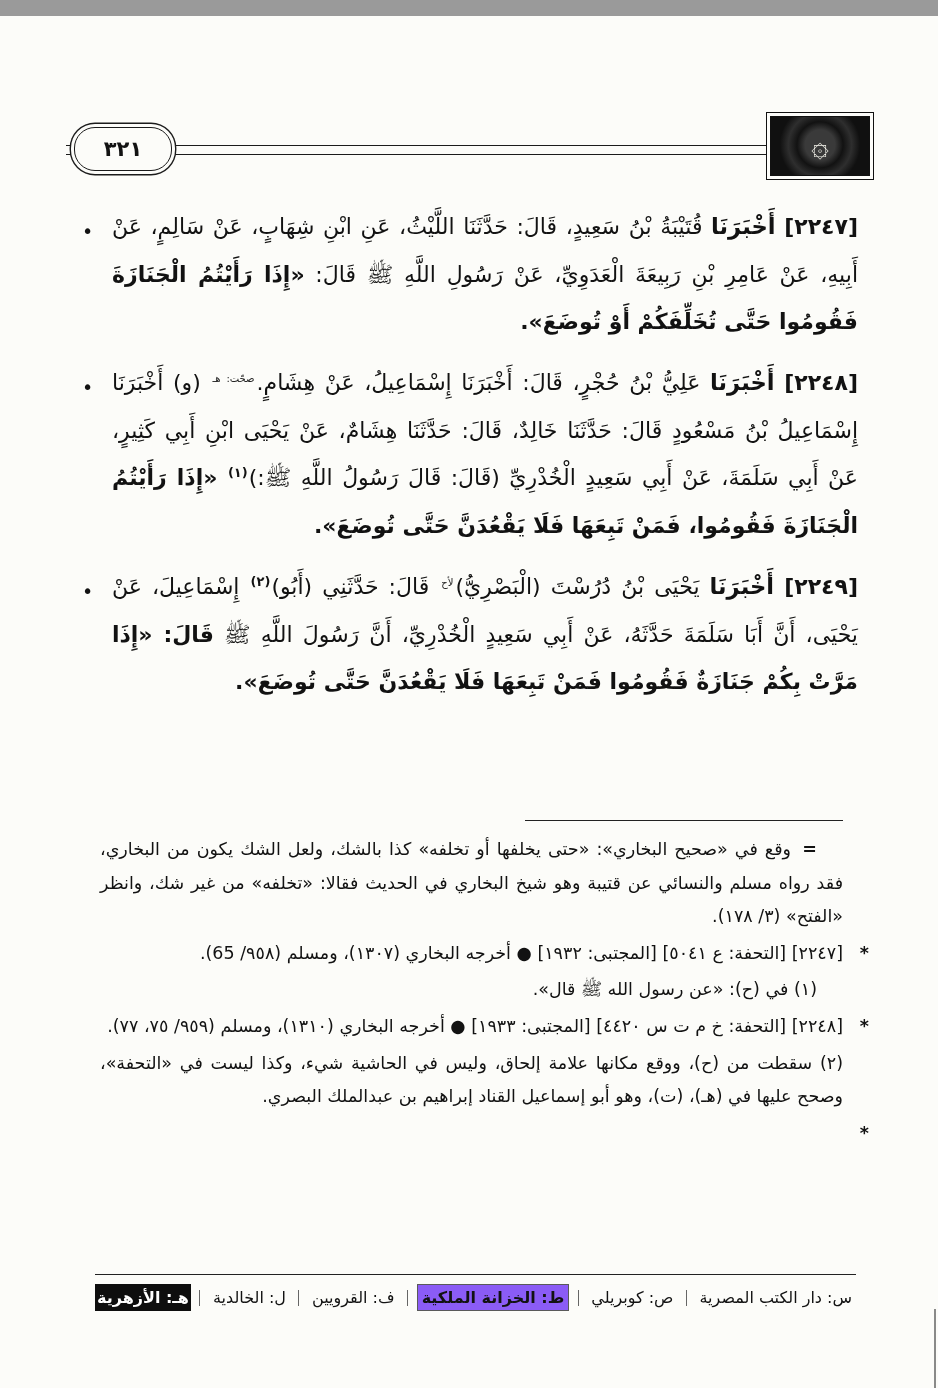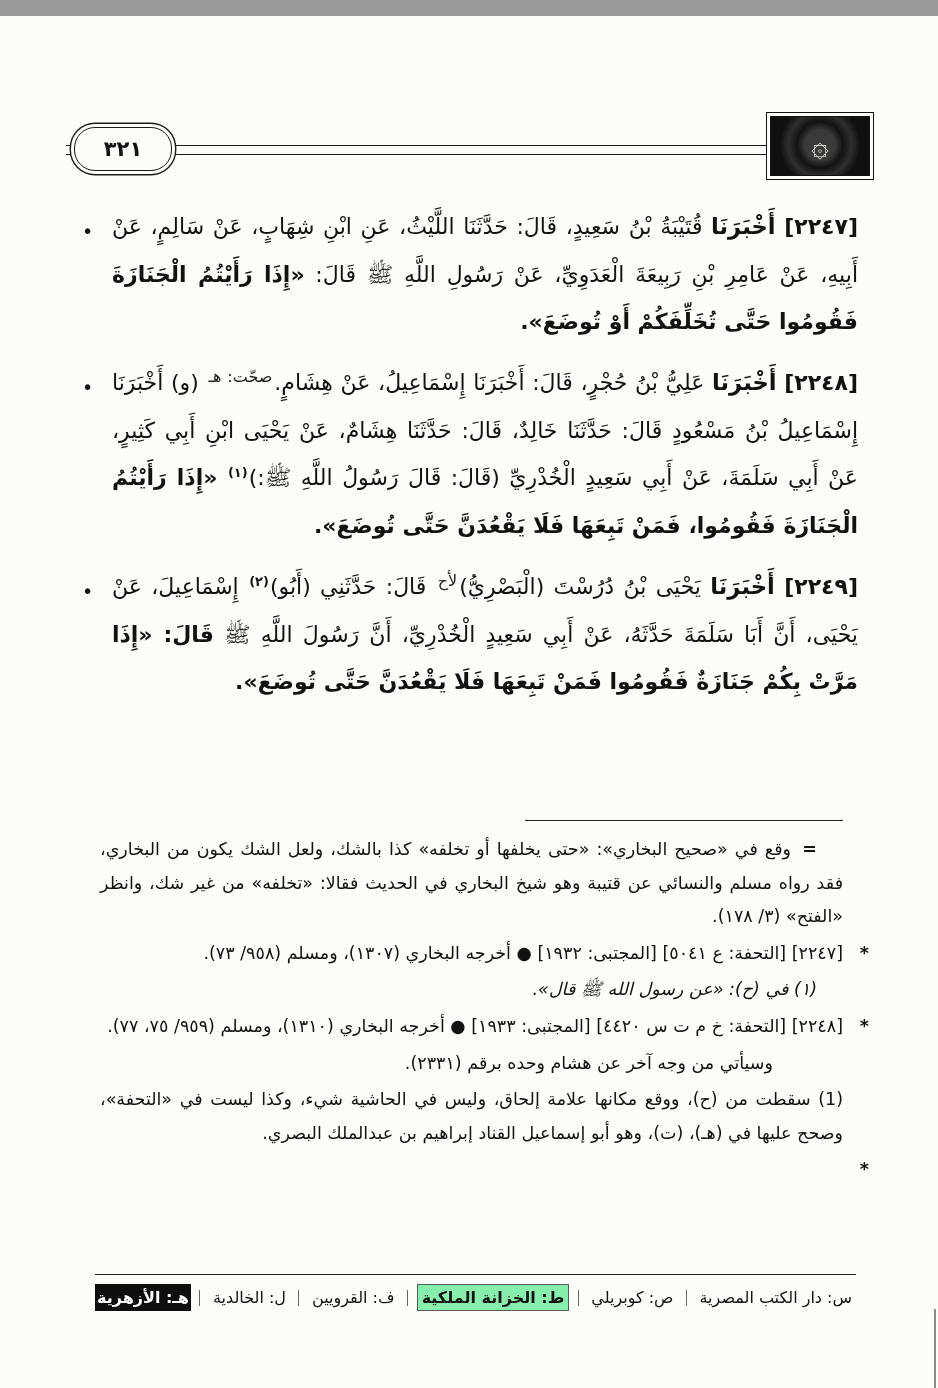--- a/index.html
+++ b/index.html
@@ -48,43 +48,43 @@
   
   .body-text{
     position:absolute;top:186px;right:80px;left:112px;
     font-size:22px;line-height:2.15;text-align:justify;
   }
   .hadith{position:relative;margin:0 0 13px 0;}
   .bullet{position:absolute;left:-30px;top:9px;font-size:19px;}
   .hnum{font-weight:700;}
   .opener{font-weight:700;font-size:1.03em;}
   .matn{font-weight:700;}
-  sup.gloss{font-size:16px;line-height:1;margin:0 2px;color:#222;}
+  sup.gloss{font-size:10px;line-height:1;margin:0 2px;color:#222;}
   sup.noteref{font-size:13px;font-weight:700;line-height:1;margin:0 1px;}
   
   .footnotes{
     position:absolute;top:804px;right:95px;left:100px;
     font-size:17.5px;line-height:1.92;text-align:justify;
   }
   .fn-rule{width:318px;border-top:1.6px solid #222;margin:0 0 12px 0;}
   .fn{position:relative;margin:0 0 3px 0;}
   .fn-marker{position:absolute;right:-26px;top:0;font-weight:bold;}
   .fn-first{text-indent:52px;}
-  .fn-note1{text-indent:26px;font-style:italic;}
+  .fn-note1{text-indent:26px;}
   .fn-cont{text-indent:70px;}
   .fn b{font-weight:400;}
   
   .bottom-bar{
     position:absolute;left:95px;right:82px;top:1258px;
     border-top:1.4px solid #222;padding-top:9px;
     display:flex;align-items:center;justify-content:space-between;
     font-size:16px;
   }
   .sig{padding:2px 4px;white-space:nowrap;}
-  .sig.boxed{background:#86efac;border:1.2px solid #5a5a5a;font-weight:bold;padding:3px 4px;}
+  .sig.boxed{background:#8b5cf6;border:1.2px solid #5a5a5a;font-weight:bold;padding:3px 4px;}
   .sig.inverted{background:#0e0e0e;color:#fff;font-weight:bold;padding:4px 2px;}
   .sig-sep{width:1px;height:16px;background:#666;}
   
   .artifact-bl{position:absolute;left:22px;bottom:4px;width:50px;height:11px;background:#1c1c1c;border-radius:60% 50% 10% 50%;transform:rotate(-7deg);}
   .artifact-bline{position:absolute;left:90px;bottom:1px;width:230px;height:2.5px;background:#3d3d3d;opacity:.65;}
   .artifact-redge{position:absolute;right:2px;bottom:0;width:2px;height:95px;background:#5a5a5a;opacity:.7;}
 </style>
 </head>
 <body>
 
@@ -137,39 +137,36 @@
     <div class="fn-rule"></div>
 
     <p class="fn fn-first">
       <span class="fn-marker">=</span>
       <span>وقع في «صحيح البخاري»: «حتى يخلفها أو تخلفه» كذا بالشك، ولعل الشك يكون من البخاري، فقد رواه مسلم والنسائي عن قتيبة وهو شيخ البخاري في الحديث فقالا: «تخلفه» من غير شك، وانظر «الفتح» (٣/ ١٧٨).</span>
     </p>
 
     <p class="fn">
       <span class="fn-marker">*</span>
       <b>[٢٢٤٧] [التحفة: ع ٥٠٤١] [المجتبى: ١٩٣٢]</b>
-      <span>● أخرجه البخاري (١٣٠٧)، ومسلم (٩٥٨/ ٧٣).</span>
+      <span>● أخرجه البخاري (١٣٠٧)، ومسلم (٩٥٨/ 65).</span>
     </p>
 
     <p class="fn fn-note1">
       <span>(١) في (ح): «عن رسول الله ﷺ قال».</span>
     </p>
 
     <p class="fn">
       <span class="fn-marker">*</span>
       <b>[٢٢٤٨] [التحفة: خ م ت س ٤٤٢٠] [المجتبى: ١٩٣٣]</b>
       <span>● أخرجه البخاري (١٣١٠)، ومسلم (٩٥٩/ ٧٥، ٧٧).</span>
     </p>
 
-    <p class="fn fn-cont">
-      <span>وسيأتي من وجه آخر عن هشام وحده برقم (٢٣٣١).</span>
-    </p>
 
     <p class="fn">
-      <span>(1) سقطت من (ح)، ووقع مكانها علامة إلحاق، وليس في الحاشية شيء، وكذا ليست في «التحفة»، وصحح عليها في (هـ)، (ت)، وهو أبو إسماعيل القناد إبراهيم بن عبدالملك البصري.</span>
+      <span>(٢) سقطت من (ح)، ووقع مكانها علامة إلحاق، وليس في الحاشية شيء، وكذا ليست في «التحفة»، وصحح عليها في (هـ)، (ت)، وهو أبو إسماعيل القناد إبراهيم بن عبدالملك البصري.</span>
     </p>
 
     <p class="fn">
       <span class="fn-marker">*</span>
     </p>
   </section>
 
   <footer class="bottom-bar">
     <span class="sig">س: دار الكتب المصرية</span>
     <span class="sig-sep"></span>

